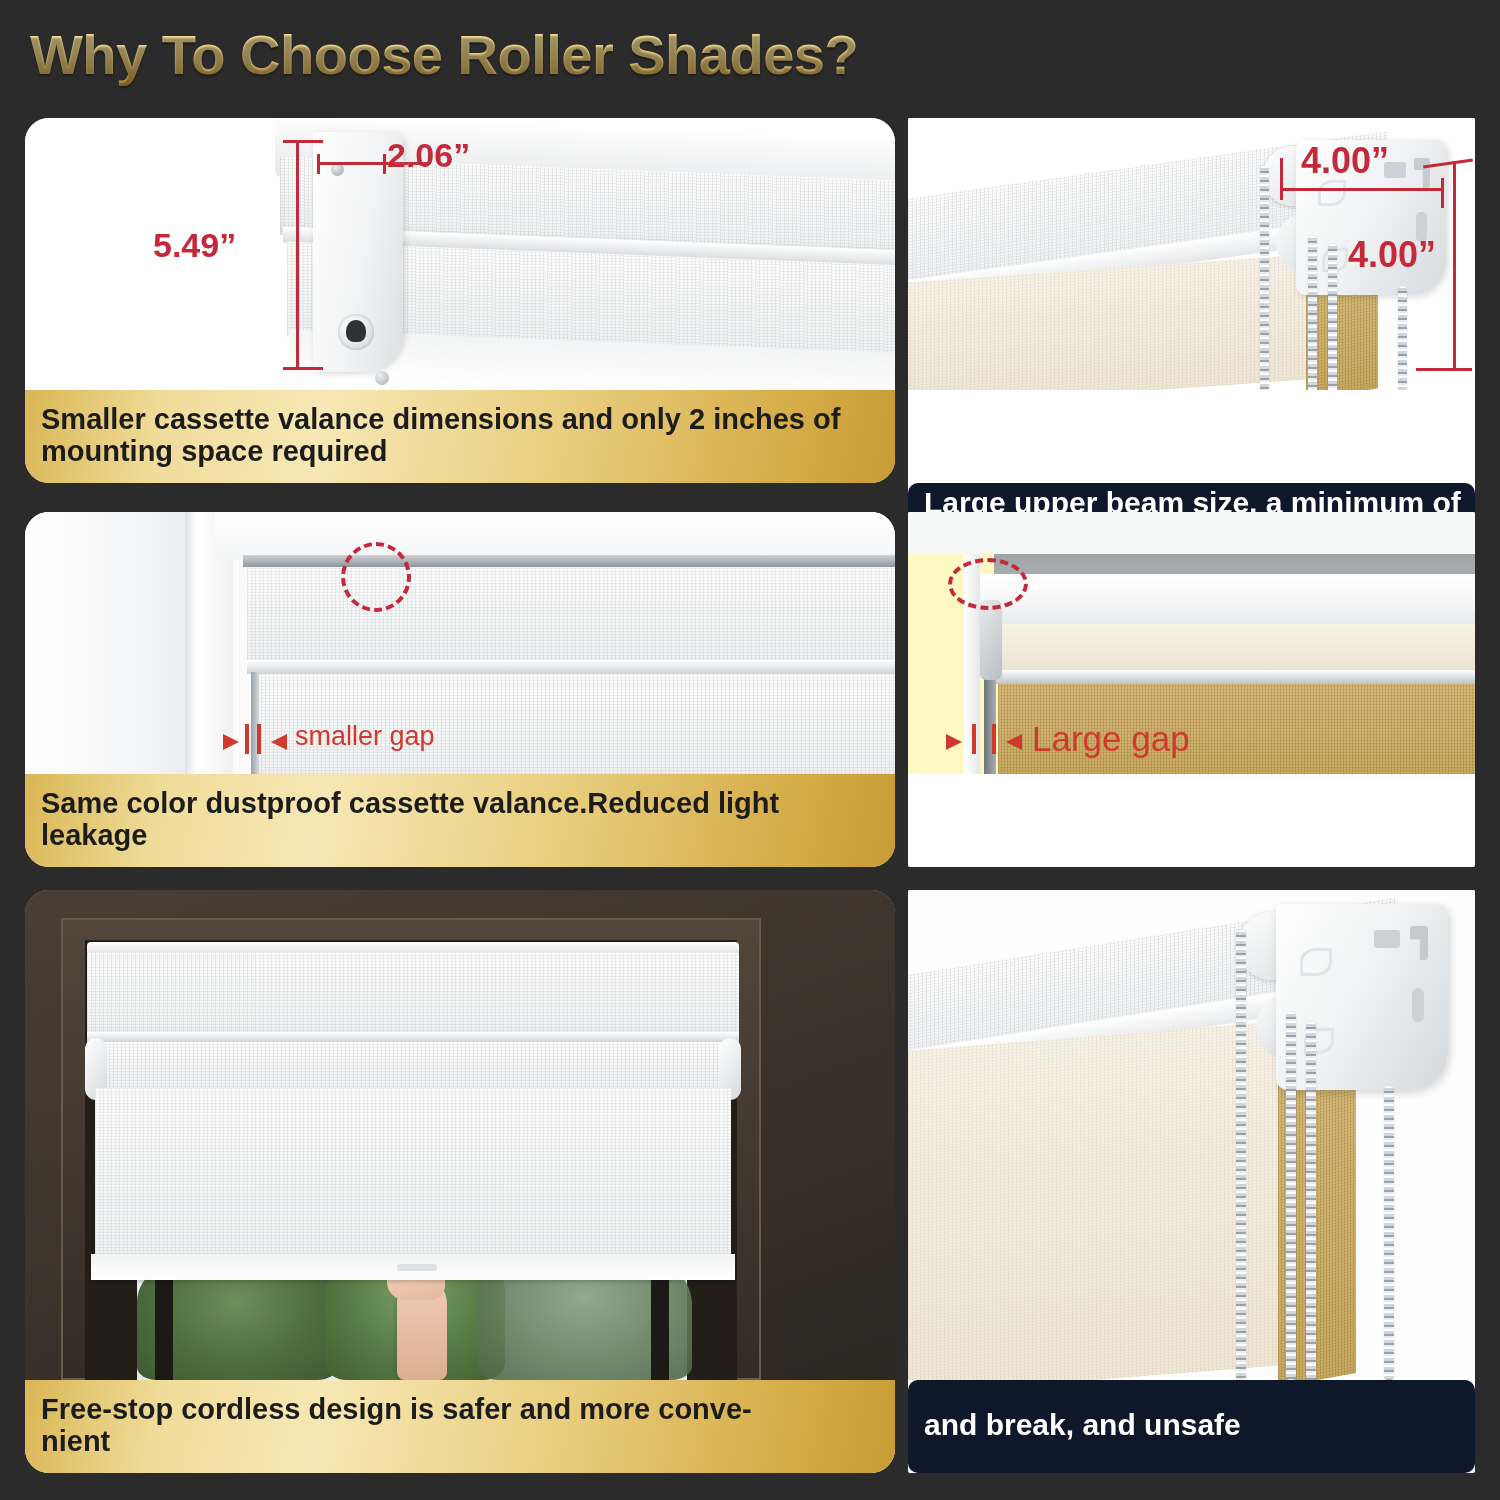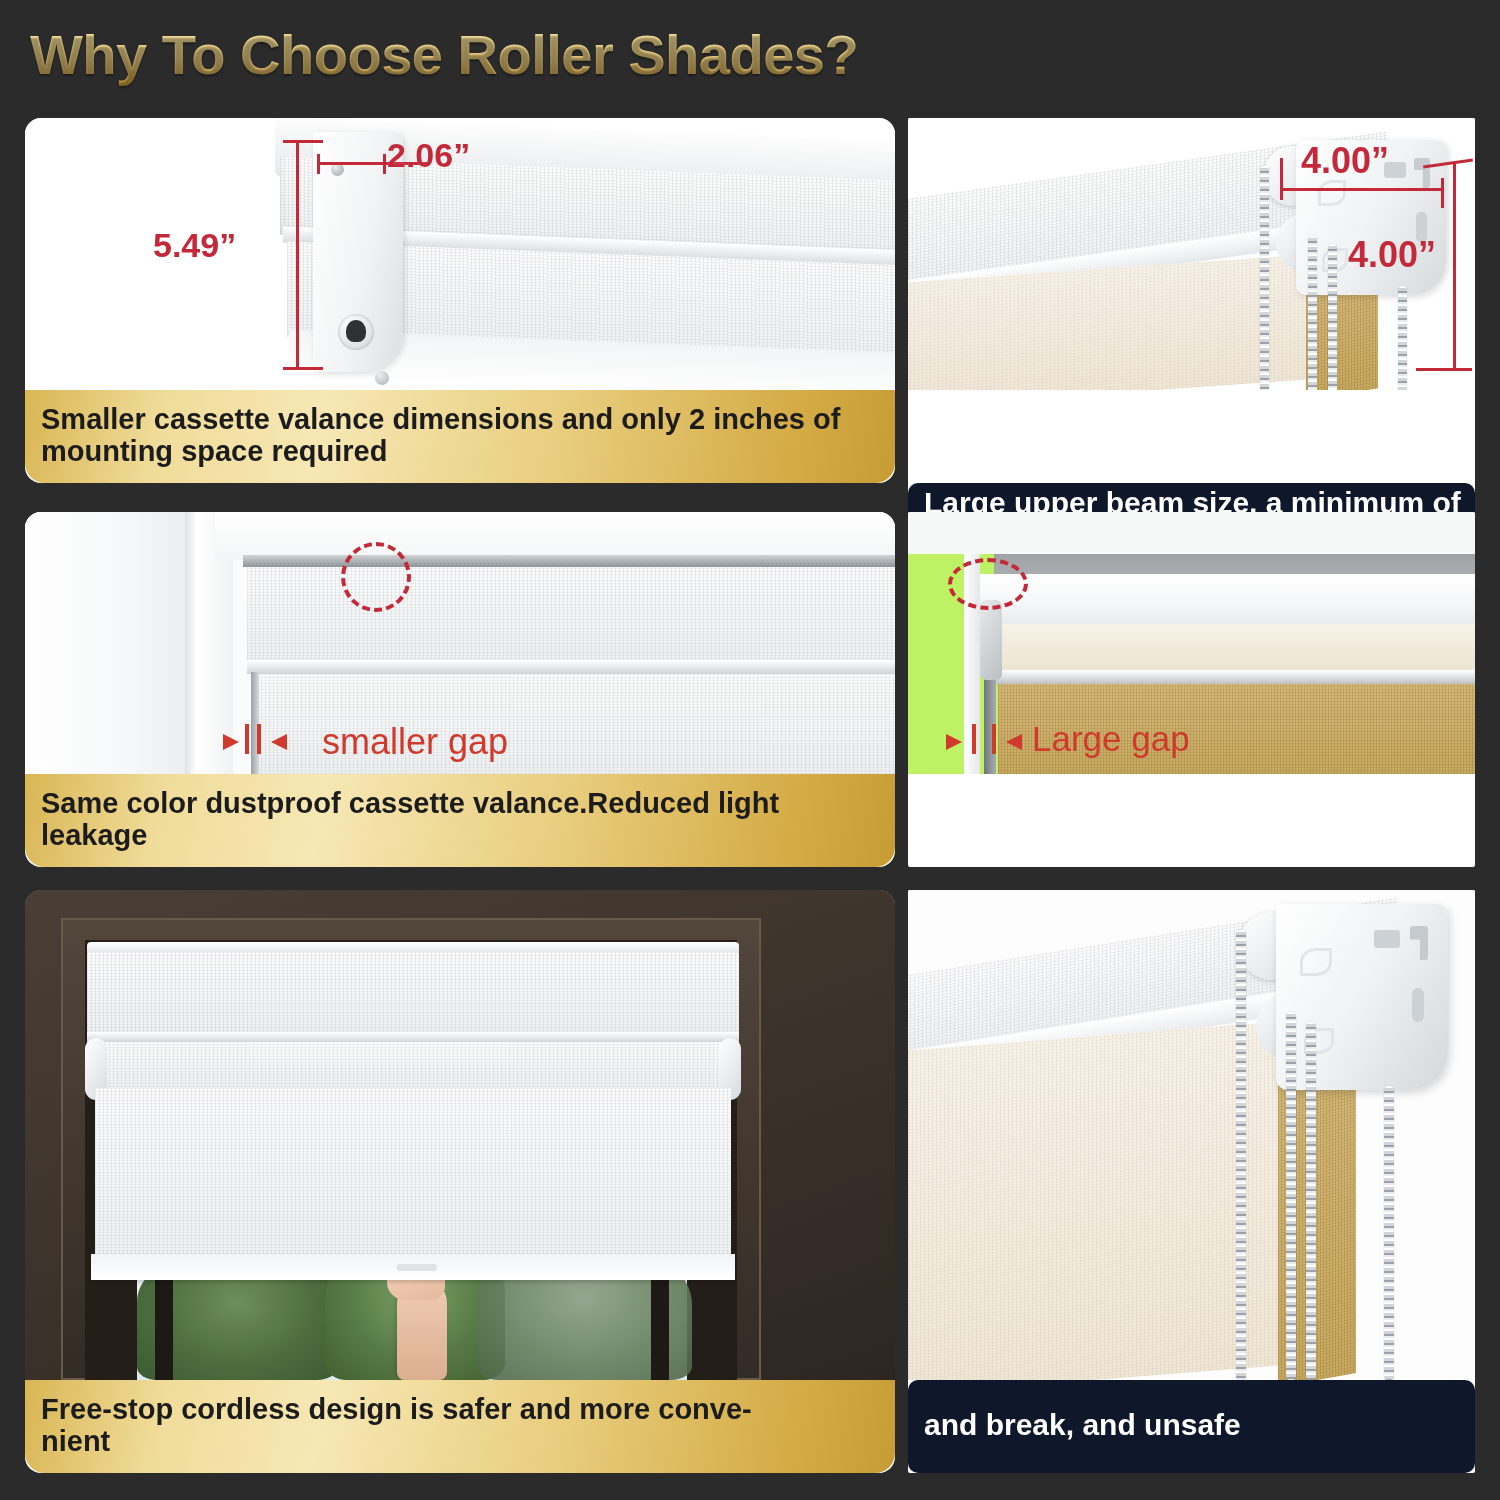--- a/index.html
+++ b/index.html
@@ -18,21 +18,21 @@
     letter-spacing: -0.5px;
     background: linear-gradient(180deg,#f6e3a0 0%, #f3dc93 28%, #e0c276 58%, #caa552 82%, #b8902f 100%);
     -webkit-background-clip: text; background-clip: text;
     -webkit-text-fill-color: transparent; color: #d9b961;
     text-shadow: 0 2px 2px rgba(0,0,0,.35);
     white-space: nowrap;
   }
 
   
   .panel { position: absolute; overflow: hidden; background: #fff; }
-  .panel.good { border-radius: 16px; }
+  .panel.good { border-radius: 24px; }
   .panel.bad  { border-radius: 2px; }
 
   .photo { position: absolute; left:0; right:0; top:0; overflow:hidden; background:#fff; }
 
   
   .cap {
     position: absolute; left: 0; right: 0; bottom: 0;
     display: flex; align-items: center;
     padding: 6px 14px 8px 16px;
     font-weight: bold; line-height: 1.07;
@@ -207,29 +207,29 @@
       <div class="fab-white" style="position:absolute; left:228px; top:162px; width:642px; height:100px;"></div>
       <div style="position:absolute; left:226px; top:160px; width:8px; height:102px;
                   background:linear-gradient(90deg,#9aa0a4,#d7dadd);"></div>
 
       <div class="dashring" style="left:316px; top:30px; width:70px; height:70px;"></div>
 
       <div class="arrowR" style="left:198px; top:222px;"></div>
       <div class="tick" style="left:220px; top:212px; height:30px;"></div>
       <div class="tick" style="left:232px; top:212px; height:30px;"></div>
       <div class="arrowL" style="left:246px; top:222px;"></div>
-      <div class="redlbl" style="left:270px; top:209px; font-size:36px;margin-left:27px;">smaller gap</div>
+      <div class="redlbl" style="left:270px; top:209px; font-size:27px;">smaller gap</div>
     </div>
     <div class="cap gold" style="height:93px; font-size:29px;">
       <span>Same color dustproof cassette valance.Reduced light leakage</span>
     </div>
   </div>
 
   <div class="panel bad" style="left:908px; top:512px; width:567px; height:355px;">
-    <div class="photo" style="height:262px; background:#bef264;">
+    <div class="photo" style="height:262px; background:#fef9c3;">
       <div style="position:absolute; left:0; top:0; width:567px; height:42px; background:#f6f7f7;"></div>
 
       <div style="position:absolute; left:86px; top:42px; width:481px; height:52px;
                   background:linear-gradient(180deg,#9fa3a6,#b9bcbe);"></div>
 
       <div style="position:absolute; left:60px; top:62px; width:507px; height:58px;
                   background:linear-gradient(180deg,#ffffff 0%,#f4f5f6 55%,#e3e5e7 100%);
                   border-radius: 0 0 6px 6px;"></div>
       <div style="position:absolute; left:84px; top:112px; width:483px; height:48px;
                   background:linear-gradient(180deg,#f7f2e6,#ece4d2);"></div>

